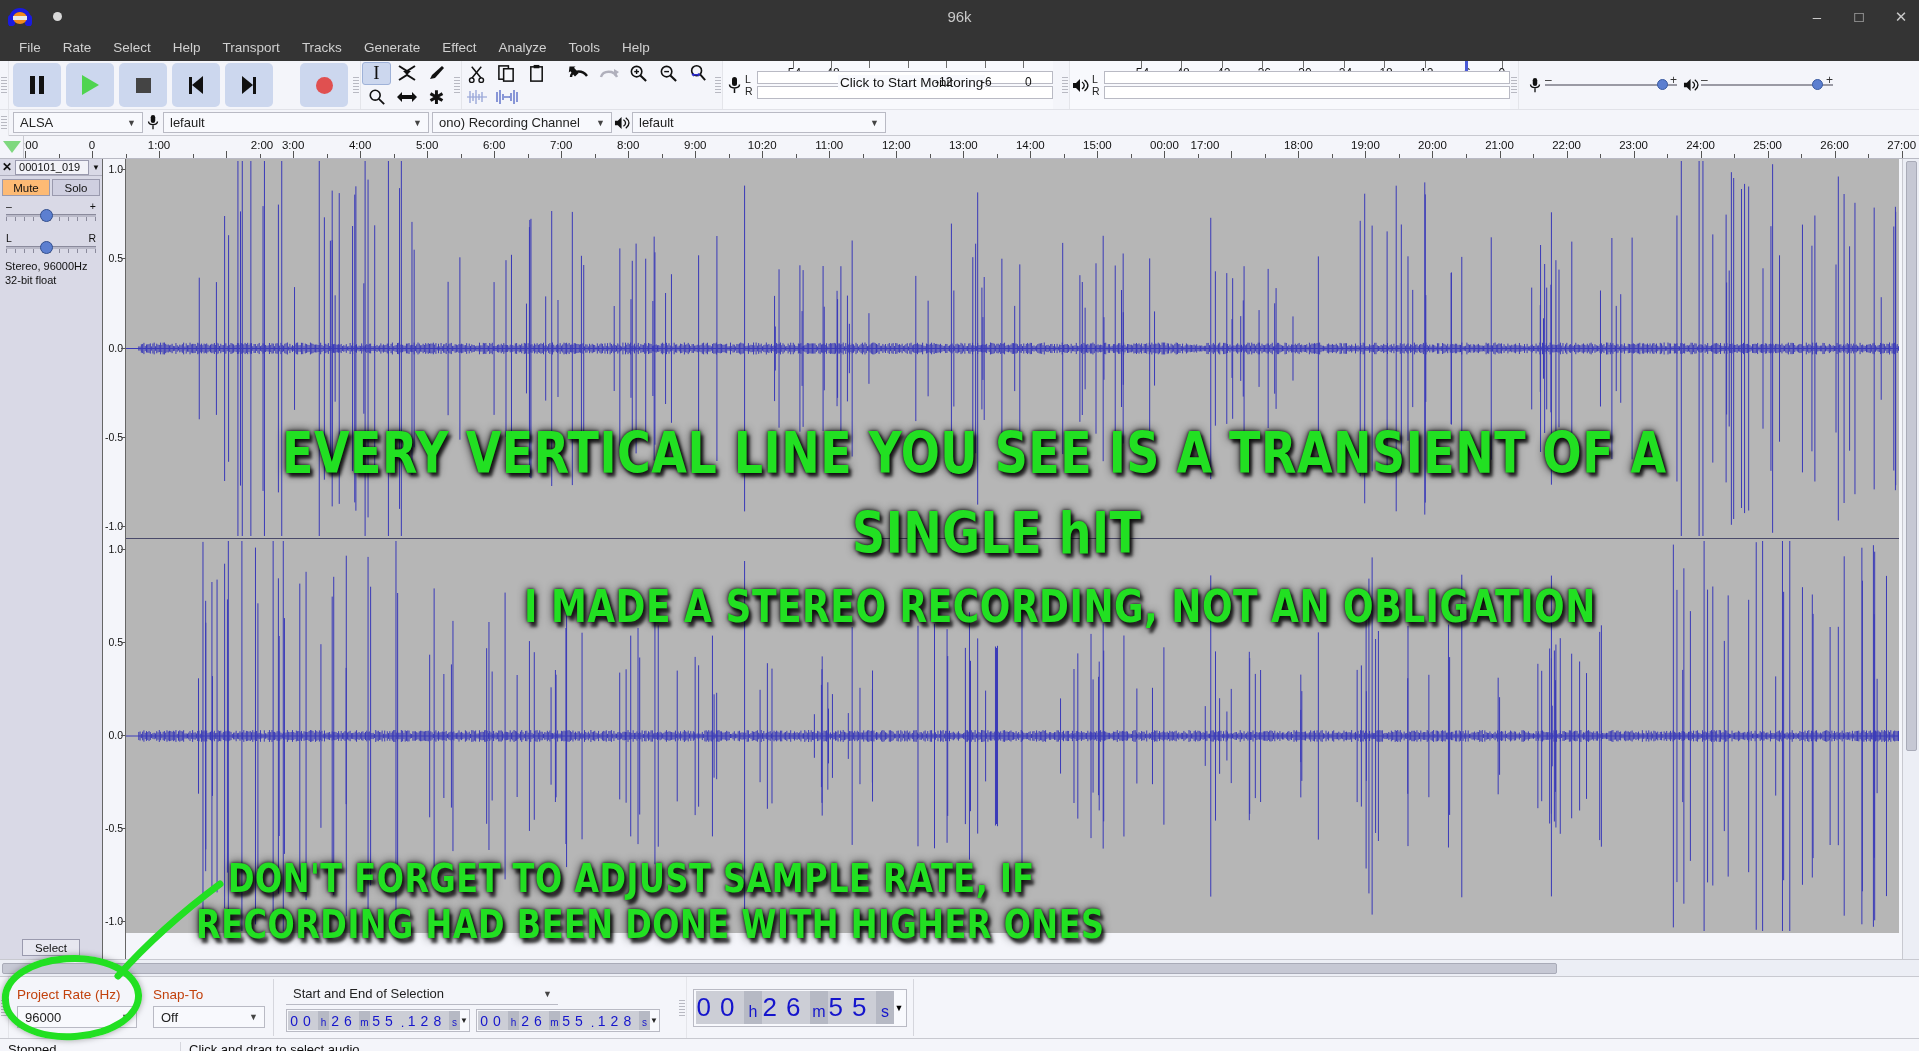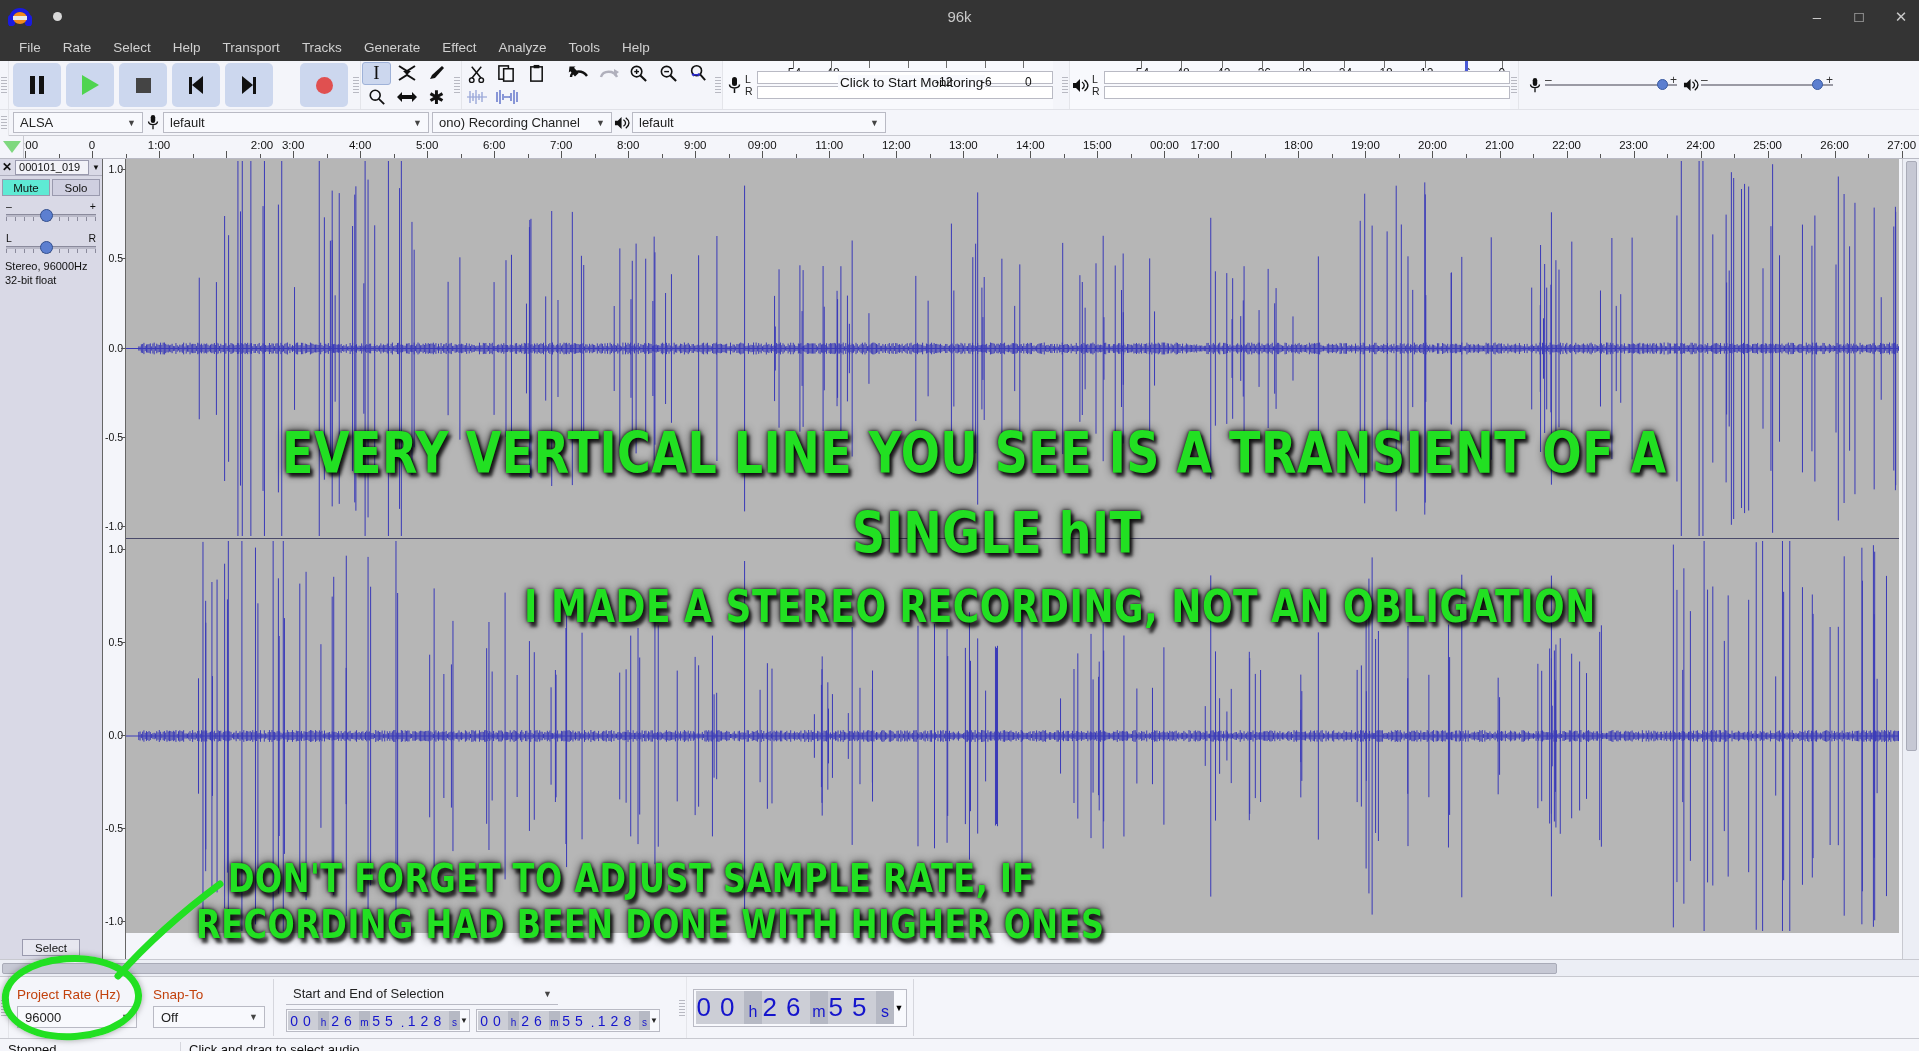--- a/index.html
+++ b/index.html
@@ -138,21 +138,21 @@
     position:relative; font-size:11.5px; color:#111;
   }
   .tp-head { display:flex; align-items:center; height:17px; border-bottom:1px solid #b0b0c0; padding:0 2px; gap:3px;}
   .tp-x { font-size:12px; font-weight:bold; }
   .tp-name {
     flex:1; background:#f2f2f8; border:1px solid #9a9aae; height:15px;
     font-size:11px; display:flex; align-items:center; padding-left:3px; overflow:hidden;
   }
   .tp-caret { font-size:8px; }
   .tp-btns { display:flex; margin-top:3px; padding:0 2px; gap:2px; }
-  .tp-btn { flex:1; height:17px; background:#5eead4; border:1px solid #9a9aae;
+  .tp-btn { flex:1; height:17px; background:#fdba74; border:1px solid #9a9aae;
     font-size:11.5px; display:flex; align-items:center; justify-content:center; }
   .tp-btn.on { background:#cfcfe0; }
   .tslider { position:relative; margin:7px 6px 0 6px; height:20px; }
   .tslider .trk { position:absolute; left:0; right:0; top:11px; height:3px; background:#b9b9c8; border-top:1px solid #8a8a9c;}
   .tslider .knob { position:absolute; top:6px; left:38%; width:13px; height:13px; border-radius:50%; background:#5c7fd0; border:1px solid #33508f;}
   .tslider .lab-l { position:absolute; left:0; top:-3px; font-size:10.5px;}
   .tslider .lab-r { position:absolute; right:0; top:-3px; font-size:10.5px;}
   .tslider .ticks { position:absolute; left:0; right:0; top:14px; height:4px; display:flex; justify-content:space-between;}
   .tslider .ticks i { width:1px; height:4px; background:#8a8a9c; display:block;}
   .tp-info { position:absolute; left:5px; font-size:11px; line-height:1.25; color:#111;}
@@ -643,21 +643,21 @@
         <div class="rtick" style="left: 537.188px; height: 7px;"></div>
         <div class="rlabel" style="left: 537.188px;">7:00</div>
         <div class="rtick" style="left: 570.7px; height: 4px;"></div>
         <div class="rtick" style="left: 604.212px; height: 7px;"></div>
         <div class="rlabel" style="left: 604.212px;">8:00</div>
         <div class="rtick" style="left: 637.724px; height: 4px;"></div>
         <div class="rtick" style="left: 671.236px; height: 7px;"></div>
         <div class="rlabel" style="left: 671.236px;">9:00</div>
         <div class="rtick" style="left: 704.747px; height: 4px;"></div>
         <div class="rtick" style="left: 738.259px; height: 7px;"></div>
-        <div class="rlabel" style="left: 738.259px;">09:00</div>
+        <div class="rlabel" style="left: 738.259px;">10:20</div>
         <div class="rtick" style="left: 771.771px; height: 4px;"></div>
         <div class="rtick" style="left: 805.283px; height: 7px;"></div>
         <div class="rlabel" style="left: 805.283px;">11:00</div>
         <div class="rtick" style="left: 838.794px; height: 4px;"></div>
         <div class="rtick" style="left: 872.306px; height: 7px;"></div>
         <div class="rlabel" style="left: 872.306px;">12:00</div>
         <div class="rtick" style="left: 905.818px; height: 4px;"></div>
         <div class="rtick" style="left: 939.33px; height: 7px;"></div>
         <div class="rlabel" style="left: 939.33px;">13:00</div>
         <div class="rtick" style="left: 972.842px; height: 4px;"></div>

